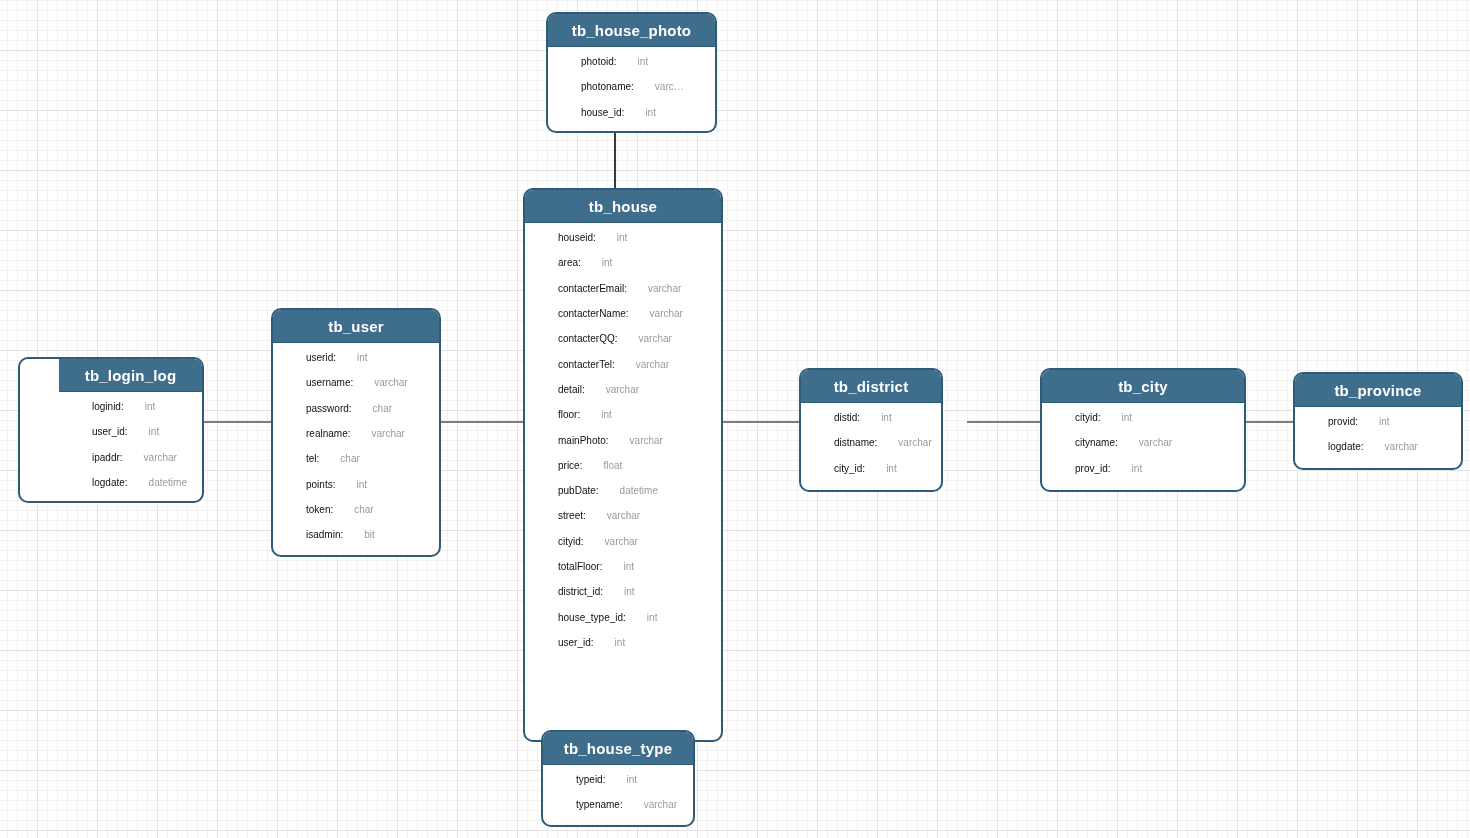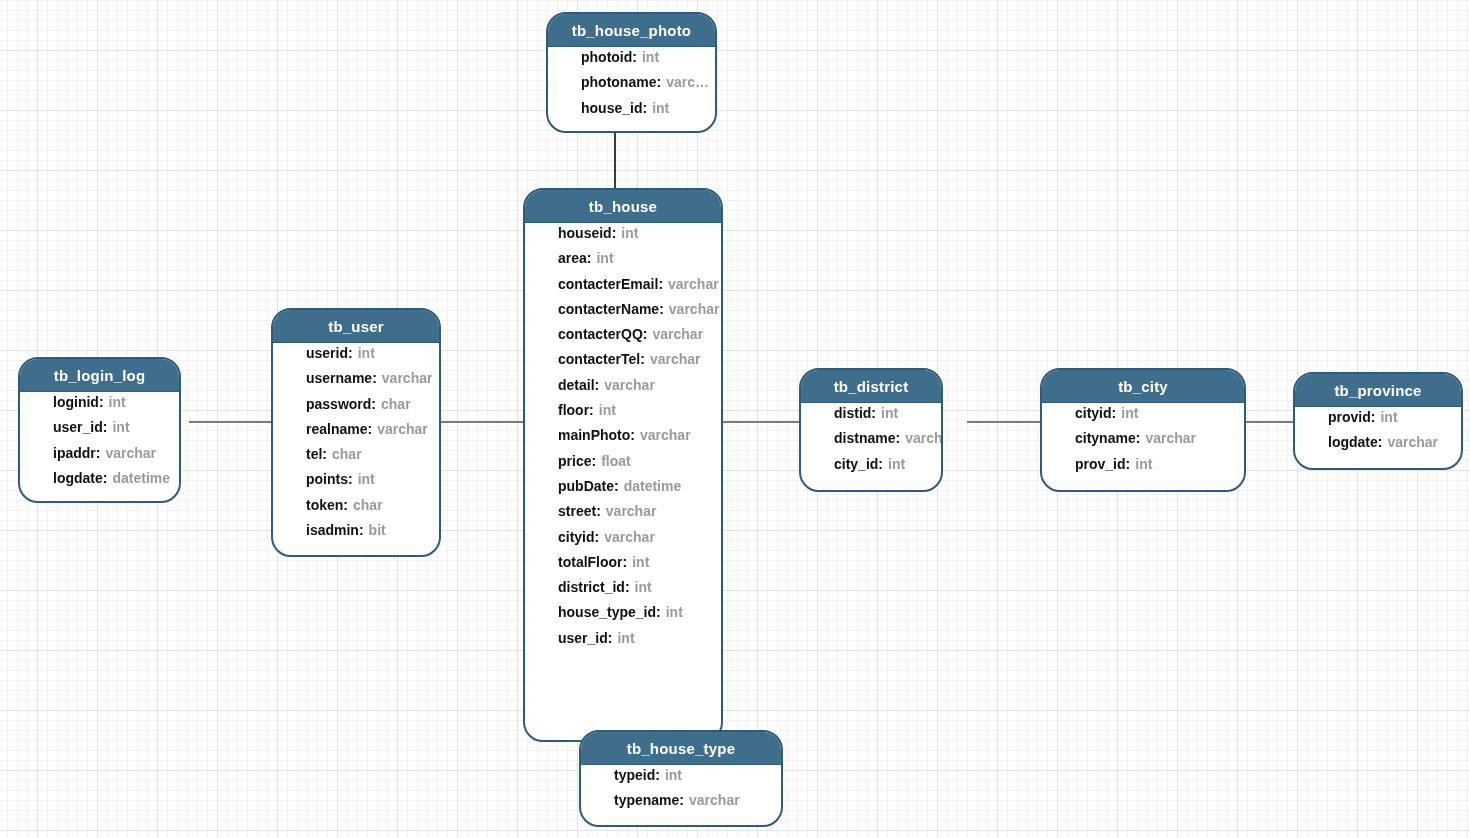--- a/index.html
+++ b/index.html
@@ -20,45 +20,44 @@
   }
 
   .edge{position:absolute;z-index:1;}
   .edge-h{height:2px;background:#7d7d7d;}
   .edge-v{width:2px;background:#3a3a3a;}
 
   .er-table{
     position:absolute;z-index:2;
     background:#ffffff;
     border:2px solid #2e5b78;
-    border-radius:20px;
+    border-radius:10px;
     overflow:hidden;
     box-sizing:border-box;
   }
   .er-header{
     background:#3f6d8c;
     color:#ffffff;
     font-weight:bold;
     font-size:15px;
     height:32px;
     display:flex;align-items:center;justify-content:center;
     border-bottom:1px solid #2e5b78;
     letter-spacing:0.2px;
   }
   .er-body{padding-top:2px;}
   .er-row{
     height:25.3px;
-    display:flex;
+    display:flex;align-items:center;
     padding-left:33px;
-    font-size:14px;
+    font-size:10px;
     white-space:nowrap;
-    font-weight:bold;
   }
   .fn{color:#101010;}
-  .ft{color:#9a9a9a;margin-left:5px;}
+  .ft{color:#9a9a9a;margin-left:21px;}
 </style>
 </head>
 <body>
 
 <div id="canvas">
     <div class="edge edge-v" style="left: 614px; top: 133px; height: 55px;"></div>
     <div class="edge edge-v" style="left: 614px; top: 665px; height: 65px;"></div>
     <div class="edge edge-h" style="left: 189px; top: 421px; width: 82px;"></div>
     <div class="edge edge-h" style="left: 441px; top: 421px; width: 82px;"></div>
     <div class="edge edge-h" style="left: 723px; top: 421px; width: 76px;"></div>
@@ -212,21 +211,21 @@
           <span class="fn">:</span>
           <span class="ft">char</span>
         </div>
         <div class="er-row">
           <span class="fn">isadmin</span>
           <span class="fn">:</span>
           <span class="ft">bit</span>
         </div>
       </div>
     </div>
-    <div class="er-table" style="left: 18px; top: 357px; width: 163px; height: 146px;">
+    <div class="er-table" style="left: 18px; top: 357px; width: 186px; height: 146px; padding-left: 39px;">
       <div class="er-header">tb_login_log</div>
       <div class="er-body">
         <div class="er-row">
           <span class="fn">loginid</span>
           <span class="fn">:</span>
           <span class="ft">int</span>
         </div>
         <div class="er-row">
           <span class="fn">user_id</span>
           <span class="fn">:</span>
@@ -292,21 +291,21 @@
           <span class="fn">:</span>
           <span class="ft">int</span>
         </div>
         <div class="er-row">
           <span class="fn">logdate</span>
           <span class="fn">:</span>
           <span class="ft">varchar</span>
         </div>
       </div>
     </div>
-    <div class="er-table" style="left: 579px; top: 730px; width: 204px; height: 97px;">
+    <div class="er-table" style="left: 541px; top: 730px; width: 154px; height: 97px;">
       <div class="er-header">tb_house_type</div>
       <div class="er-body">
         <div class="er-row">
           <span class="fn">typeid</span>
           <span class="fn">:</span>
           <span class="ft">int</span>
         </div>
         <div class="er-row">
           <span class="fn">typename</span>
           <span class="fn">:</span>

